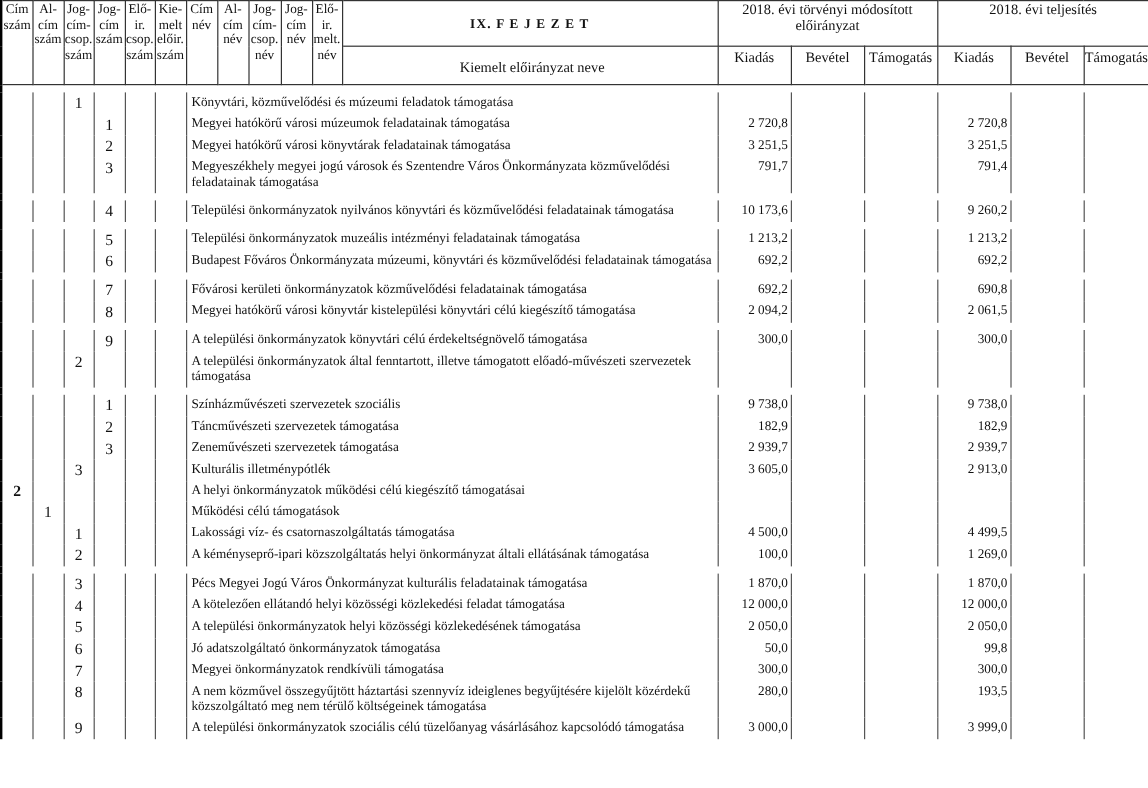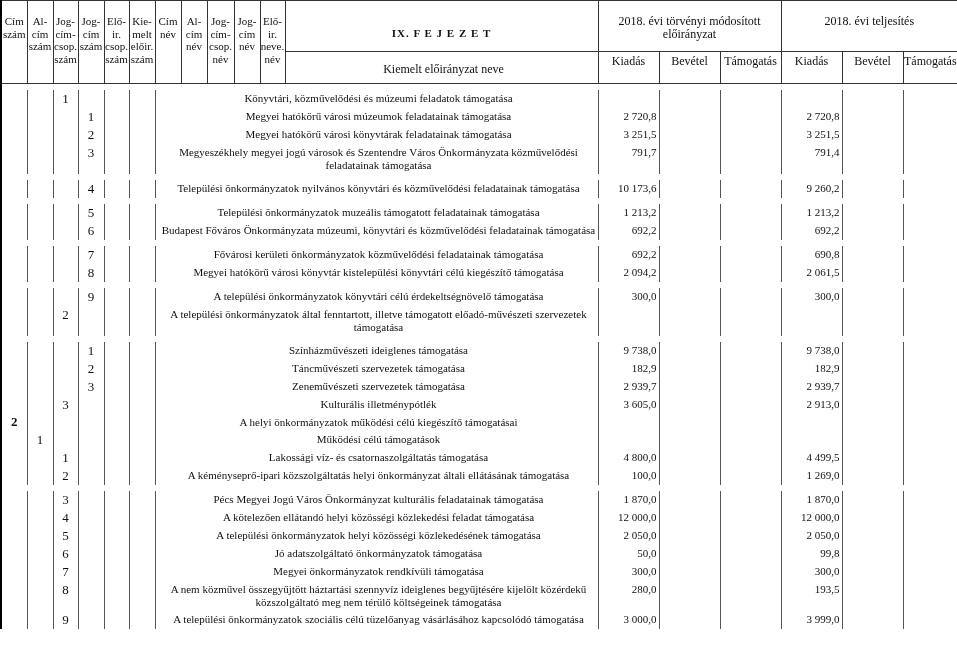--- a/index.html
+++ b/index.html
@@ -1,30 +1,30 @@
 <!DOCTYPE html>
 <html><head>
 <meta charset="utf-8">
 <style>
   html, body { margin:0; padding:0; background:#fff; }
   body { width:957px; height:657px; overflow:hidden; font-family:"Liberation Serif", "DejaVu Serif", serif; color:#111; }
   table { border-collapse:collapse; table-layout:fixed; width:957px; }
   td, th { font-weight:normal; font-size:11px; line-height:12px; padding:0; vertical-align:top; }
-  .hdr th { border:1px solid #333; text-align:center; vertical-align:top; padding-top:14px; }
+  .hdr th { border:1px solid #333; text-align:center; vertical-align:top; padding-top:1px; }
   .hdr .smallh { font-size:11px; line-height:12.5px; }
   .title { font-weight:bold; font-size:11px; letter-spacing:1px; vertical-align:middle !important; height:36px; }
   .kiemelt-lbl { text-align:center; padding-left:4px !important; vertical-align:middle !important; font-size:11px; }
   .sub th { height:28px; font-size:12px; padding-top:3px; }
   .period { font-size:12px; line-height:13px;margin-left:32px; }
   tbody td { border-left:1px solid #555; border-right:1px solid #555; }
   tbody td.num { text-align:right; padding-right:2px; font-size:11px; }
   tbody td.code { text-align:center; font-size:13px; line-height:14px; }
   tbody td.cim { border-left:2px solid #000; font-weight:bold; font-size:13px; text-align:center; }
   tbody td.lastcol { border-right:2px solid #000; }
-  tbody td.desc { padding-left:4px; font-size:11px; line-height:13px;text-align:center; }
+  tbody td.desc { padding-left:4px; font-size:11px; line-height:13px; }
   .d0 { padding-left:0; }
   .d1 { padding-left:6px; }
   .d2 { padding-left:12px;margin-top:40px; }
   .bold { font-weight:normal; }
   tr.row td { padding-top:2px; padding-bottom:2px; }
   tr.gap td { height:6px; border:none; }
   tr.gap td.cim { border-left:2px solid #000; }
   tr.gap td.lastcol { border-right:2px solid #000; }
 </style>
 </head>
@@ -56,21 +56,21 @@
       <th rowspan="2" class="smallh" style="border-left:2px solid #000;">Cím szám</th>
       <th rowspan="2" class="smallh">Al- cím szám</th>
       <th rowspan="2" class="smallh">Jog- cím- csop. szám</th>
       <th rowspan="2" class="smallh">Jog- cím szám</th>
       <th rowspan="2" class="smallh">Elő- ir. csop. szám</th>
       <th rowspan="2" class="smallh">Kie- melt előir. szám</th>
       <th rowspan="2" class="smallh">Cím név</th>
       <th rowspan="2" class="smallh">Al- cím név</th>
       <th rowspan="2" class="smallh">Jog- cím- csop. név</th>
       <th rowspan="2" class="smallh">Jog- cím név</th>
-      <th rowspan="2" class="smallh">Elő- ir. neve. név</th>
+      <th rowspan="2" class="smallh">Elő- ir. melt. név</th>
       <th class="title">IX. F E J E Z E T</th>
       <th colspan="3" class="period">2018. évi törvényi módosított előirányzat</th>
       <th colspan="3" class="period" style="border-right:2px solid #0f172a;">2018. évi teljesítés</th>
     </tr>
     <tr class="sub">
       <th class="kiemelt-lbl">Kiemelt előirányzat neve</th>
       <th>Kiadás</th>
       <th>Bevétel</th>
       <th>Támogatás</th>
       <th>Kiadás</th>
@@ -214,21 +214,21 @@
         <td></td>
         <td class="lastcol"></td>
       </tr>
       <tr class="row">
         <td class="cim"></td>
         <td class="code"></td>
         <td class="code"></td>
         <td class="code">5</td>
         <td class="code"></td>
         <td class="code"></td>
-        <td class="desc d2" colspan="6">Települési önkormányzatok muzeális támogatott feladatainak támogatása</td>
+        <td class="desc d2" colspan="6">Települési önkormányzatok muzeális intézményi feladatainak támogatása</td>
         <td class="num">1 213,2</td>
         <td class="num"></td>
         <td class="num"></td>
         <td class="num">1 213,2</td>
         <td class="num"></td>
         <td class="num lastcol"></td>
       </tr>
       <tr class="row">
         <td class="cim"></td>
         <td class="code"></td>
@@ -364,21 +364,21 @@
         <td></td>
         <td class="lastcol"></td>
       </tr>
       <tr class="row">
         <td class="cim"></td>
         <td class="code"></td>
         <td class="code"></td>
         <td class="code">1</td>
         <td class="code"></td>
         <td class="code"></td>
-        <td class="desc d2" colspan="6">Színházművészeti ideiglenes támogatása</td>
+        <td class="desc d2" colspan="6">Színházművészeti szervezetek szociális</td>
         <td class="num">9 738,0</td>
         <td class="num"></td>
         <td class="num"></td>
         <td class="num">9 738,0</td>
         <td class="num"></td>
         <td class="num lastcol"></td>
       </tr>
       <tr class="row">
         <td class="cim"></td>
         <td class="code"></td>
@@ -455,21 +455,21 @@
         <td class="num lastcol"></td>
       </tr>
       <tr class="row">
         <td class="cim"></td>
         <td class="code"></td>
         <td class="code">1</td>
         <td class="code"></td>
         <td class="code"></td>
         <td class="code"></td>
         <td class="desc d1" colspan="6">Lakossági  víz- és csatornaszolgáltatás támogatása</td>
-        <td class="num">4 800,0</td>
+        <td class="num">4 500,0</td>
         <td class="num"></td>
         <td class="num"></td>
         <td class="num">4 499,5</td>
         <td class="num"></td>
         <td class="num lastcol"></td>
       </tr>
       <tr class="row">
         <td class="cim"></td>
         <td class="code"></td>
         <td class="code">2</td>

